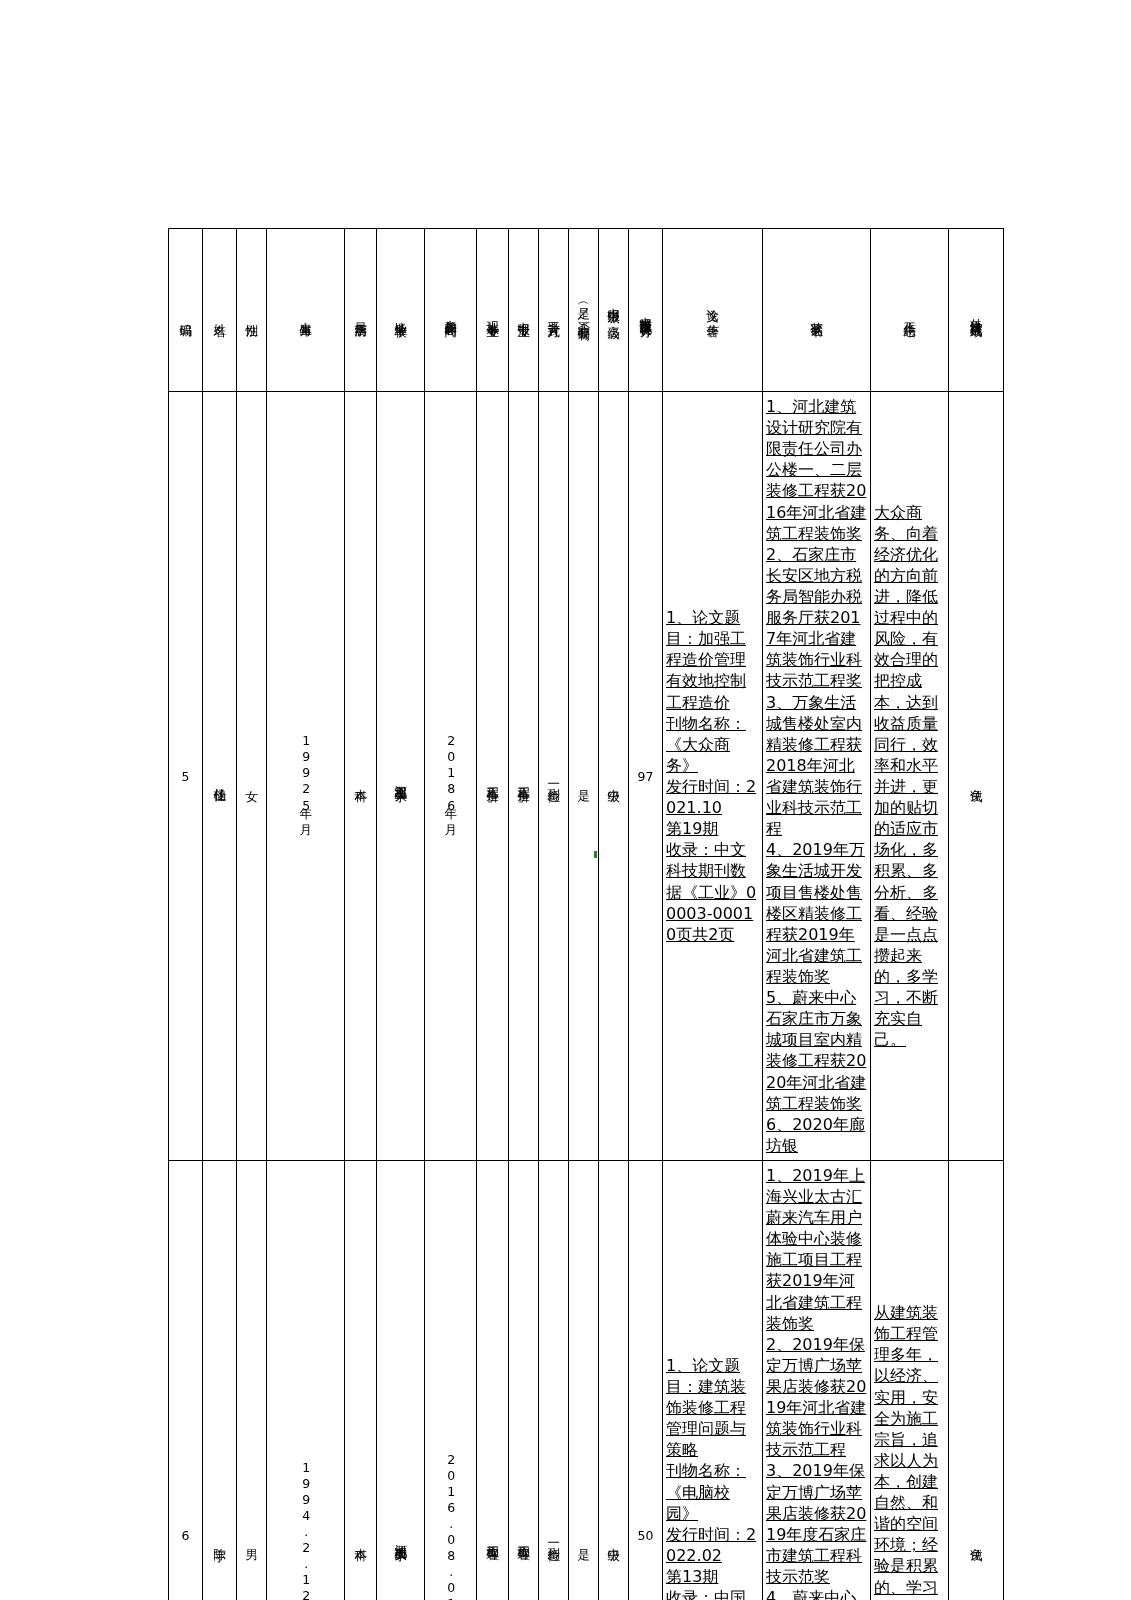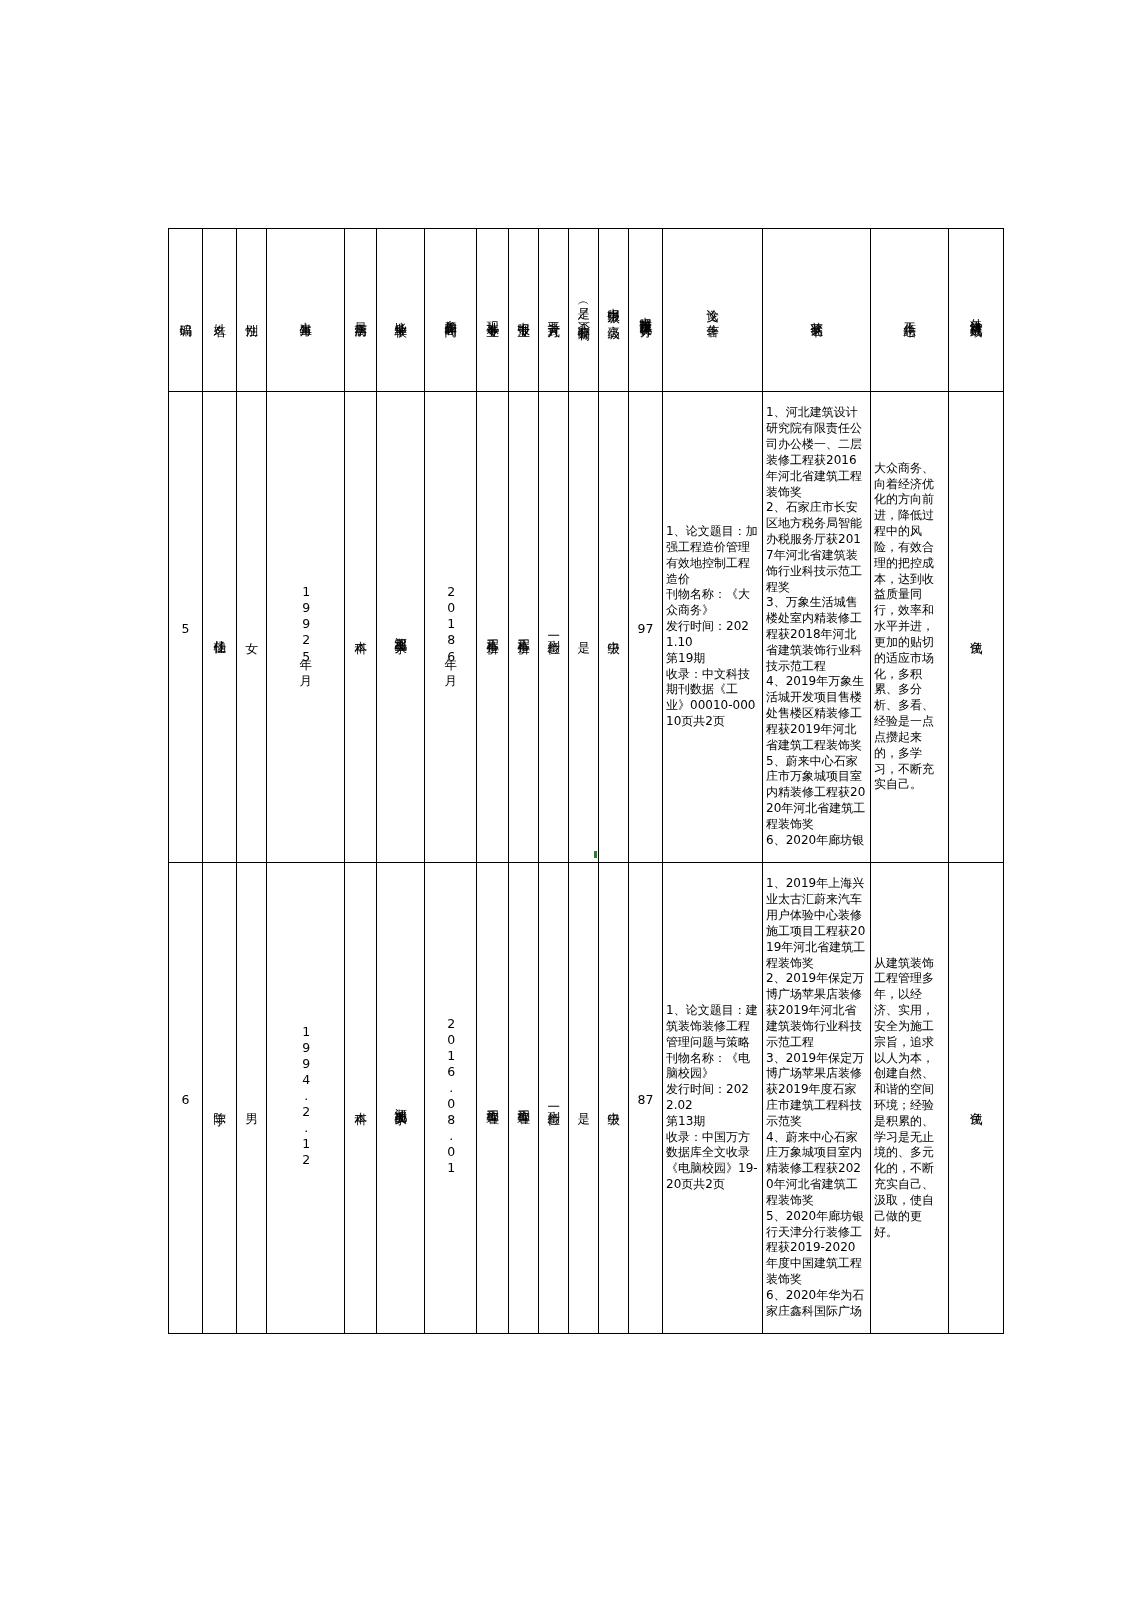--- a/index.html
+++ b/index.html
@@ -50,26 +50,27 @@
     height: 162px;
   }
   .hd {
     font-size: 12.5px;
   }
   .cell-v {
     font-size: 12.5px;
   }
   
   .para {
-    font-size: 12px;
+    font-size: 16px;
     line-height: 1.32;
     text-align: left;
     padding: 4px 3px;
     white-space: pre-wrap;
     word-break: break-all;
+    text-decoration: underline;
   }
   .para-top {
     vertical-align: top;
   }
   .num {
     font-size: 12.5px;
   }
   .row1 td { height: 470px; }
   .row2 td { height: 470px; margin-left: 18px; }
   .mark {
@@ -138,21 +139,21 @@
         <td><span class="vtext cell-v">工程造价</span></td>
         <td><span class="vtext cell-v">一步到位</span></td>
         <td><span class="vtext cell-v">是</span></td>
         <td><span class="vtext cell-v">中级</span></td>
         <td><span class="num">97</span></td>
         <td class="para-top">
             <div class="para">1、论文题目：加强工程造价管理有效地控制工程造价
 刊物名称：《大众商务》
 发行时间：2021.10
 第19期
-收录：中文科技期刊数据《工业》00010-00010页共2页</div>
+收录：中文科技期刊数据《工业》00003-00010页共2页</div>
           </td>
         <td class="para-top">
             <div class="para">1、河北建筑设计研究院有限责任公司办公楼一、二层装修工程获2016年河北省建筑工程装饰奖
 2、石家庄市长安区地方税务局智能办税服务厅获2017年河北省建筑装饰行业科技示范工程奖
 3、万象生活城售楼处室内精装修工程获2018年河北省建筑装饰行业科技示范工程
 4、2019年万象生活城开发项目售楼处售楼区精装修工程获2019年河北省建筑工程装饰奖
 5、蔚来中心石家庄市万象城项目室内精装修工程获2020年河北省建筑工程装饰奖
 6、2020年廊坊银</div>
           </td>
         <td class="para-top">
@@ -166,21 +167,21 @@
         <td><span class="vtext cell-v">男</span></td>
         <td><span class="vtext cell-v">1994.2.12</span></td>
         <td><span class="vtext cell-v">本科</span></td>
         <td><span class="vtext cell-v">河北地质大学</span></td>
         <td><span class="vtext cell-v">2016.08.01</span></td>
         <td><span class="vtext cell-v">工程管理</span></td>
         <td><span class="vtext cell-v">工程管理</span></td>
         <td><span class="vtext cell-v">一步到位</span></td>
         <td><span class="vtext cell-v">是</span></td>
         <td><span class="vtext cell-v">中级</span></td>
-        <td><span class="num">87</span></td>
+        <td><span class="num">50</span></td>
         <td class="para-top">
             <div class="para">1、论文题目：建筑装饰装修工程管理问题与策略
 刊物名称：《电脑校园》
 发行时间：2022.02
 第13期
 收录：中国万方数据库全文收录《电脑校园》19-20页共2页</div>
           </td>
         <td class="para-top">
             <div class="para">1、2019年上海兴业太古汇蔚来汽车用户体验中心装修施工项目工程获2019年河北省建筑工程装饰奖
 2、2019年保定万博广场苹果店装修获2019年河北省建筑装饰行业科技示范工程

